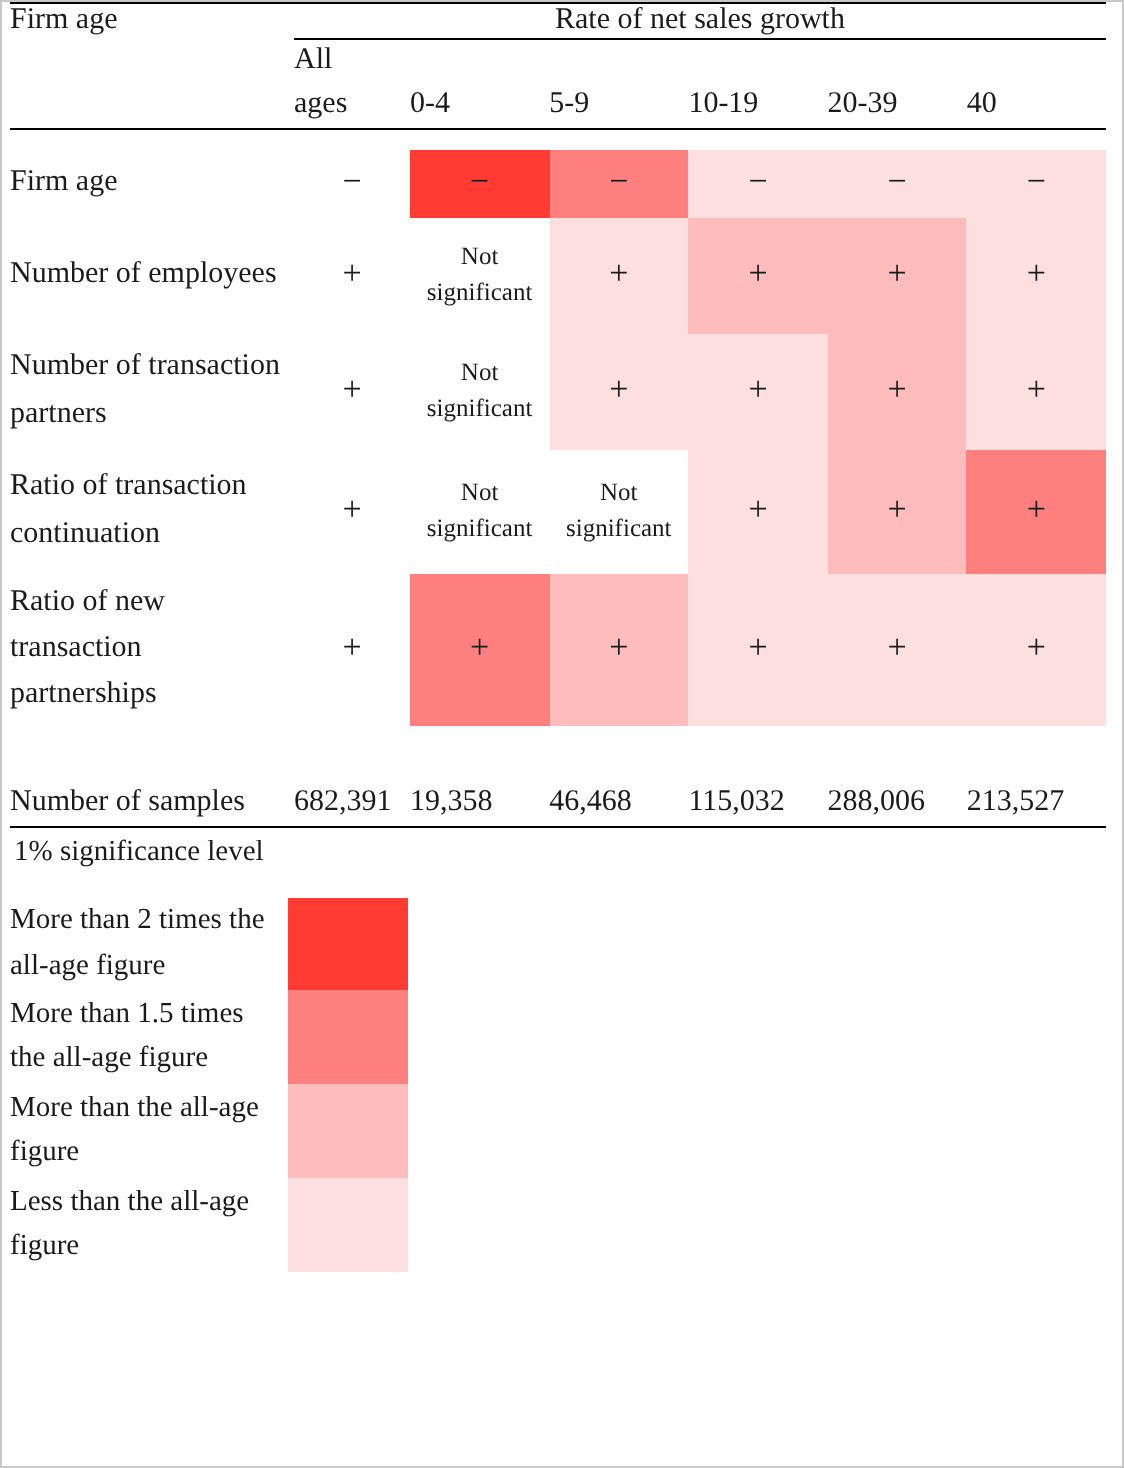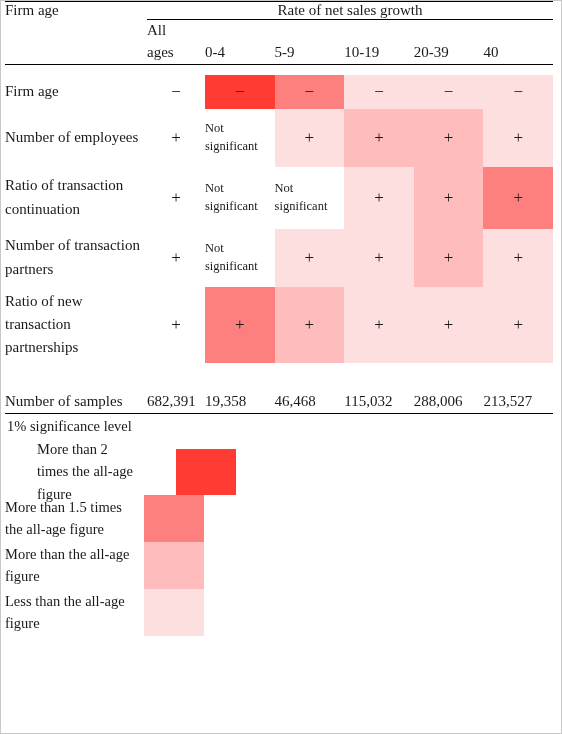--- a/index.html
+++ b/index.html
@@ -81,20 +81,21 @@
     padding-bottom: 2px;
   }
   .cell-band {
     font-size: 16px;
     text-align: center;
     vertical-align: middle;
   }
   .nsig {
     font-size: 12.5px;
     line-height: 1.4;
+    text-align: center;
     vertical-align: bottom;
     padding-bottom: 3px;
     background: #ffffff !important;
   }
   .sign {
     font-size: 17px;
     line-height: 1;
   }
 
   
@@ -126,21 +127,21 @@
   .legend-text {
     font-size: 14.5px;
     line-height: 1.55;
     padding-right: 4px;
     display: flex;
     align-items: center;
   }
   .legend-swatch {
     width: 60px;
   }
-  .lg-r0 { height: 46px; margin-left: 32px; }
+  .lg-r0 { height: 46px; }
   .lg-r1 { height: 47px; }
   .lg-r2 { height: 47px; }
   .lg-r3 { height: 47px; }
 </style>
 </head>
 <body>
 
 <div class="sheet">
 
   <table class="grid">
@@ -181,37 +182,37 @@
         </tr>
         <tr style="height: 58px;">
           <td class="row-label"><span>Number of employees</span></td>
           <td class="cell-all"><span class="sign">+</span></td>
           <td class="nsig"><span>Not</span><br><span>significant</span></td>
           <td class="cell-band" style="background: rgb(254, 223, 224);"><span class="sign">+</span></td>
           <td class="cell-band" style="background: rgb(255, 188, 189);"><span class="sign">+</span></td>
           <td class="cell-band" style="background: rgb(255, 188, 189);"><span class="sign">+</span></td>
           <td class="cell-band" style="background: rgb(254, 223, 224);"><span class="sign">+</span></td>
         </tr>
+        <tr style="height: 58px;">
+          <td class="row-label"><span>Number of transaction</span><br><span>partners</span></td>
+          <td class="cell-all"><span class="sign">+</span></td>
+          <td class="nsig"><span>Not</span><br><span>significant</span></td>
+          <td class="cell-band" style="background: rgb(254, 223, 224);"><span class="sign">+</span></td>
+          <td class="cell-band" style="background: rgb(254, 223, 224);"><span class="sign">+</span></td>
+          <td class="cell-band" style="background: rgb(255, 188, 189);"><span class="sign">+</span></td>
+          <td class="cell-band" style="background: rgb(254, 223, 224);"><span class="sign">+</span></td>
+        </tr>
         <tr style="height: 62px;">
           <td class="row-label"><span>Ratio of transaction</span><br><span>continuation</span></td>
           <td class="cell-all"><span class="sign">+</span></td>
           <td class="nsig"><span>Not</span><br><span>significant</span></td>
           <td class="nsig"><span>Not</span><br><span>significant</span></td>
           <td class="cell-band" style="background: rgb(254, 223, 224);"><span class="sign">+</span></td>
           <td class="cell-band" style="background: rgb(255, 188, 189);"><span class="sign">+</span></td>
           <td class="cell-band" style="background: rgb(253, 128, 127);"><span class="sign">+</span></td>
-        </tr>
-        <tr style="height: 58px;">
-          <td class="row-label"><span>Number of transaction</span><br><span>partners</span></td>
-          <td class="cell-all"><span class="sign">+</span></td>
-          <td class="nsig"><span>Not</span><br><span>significant</span></td>
-          <td class="cell-band" style="background: rgb(254, 223, 224);"><span class="sign">+</span></td>
-          <td class="cell-band" style="background: rgb(254, 223, 224);"><span class="sign">+</span></td>
-          <td class="cell-band" style="background: rgb(255, 188, 189);"><span class="sign">+</span></td>
-          <td class="cell-band" style="background: rgb(254, 223, 224);"><span class="sign">+</span></td>
         </tr>
         <tr style="height: 76px;">
           <td class="row-label"><span>Ratio of new</span><br><span>transaction</span><br><span>partnerships</span></td>
           <td class="cell-all"><span class="sign">+</span></td>
           <td class="cell-band" style="background: rgb(253, 128, 127);"><span class="sign">+</span></td>
           <td class="cell-band" style="background: rgb(255, 188, 189);"><span class="sign">+</span></td>
           <td class="cell-band" style="background: rgb(254, 223, 224);"><span class="sign">+</span></td>
           <td class="cell-band" style="background: rgb(254, 223, 224);"><span class="sign">+</span></td>
           <td class="cell-band" style="background: rgb(254, 223, 224);"><span class="sign">+</span></td>
         </tr>

